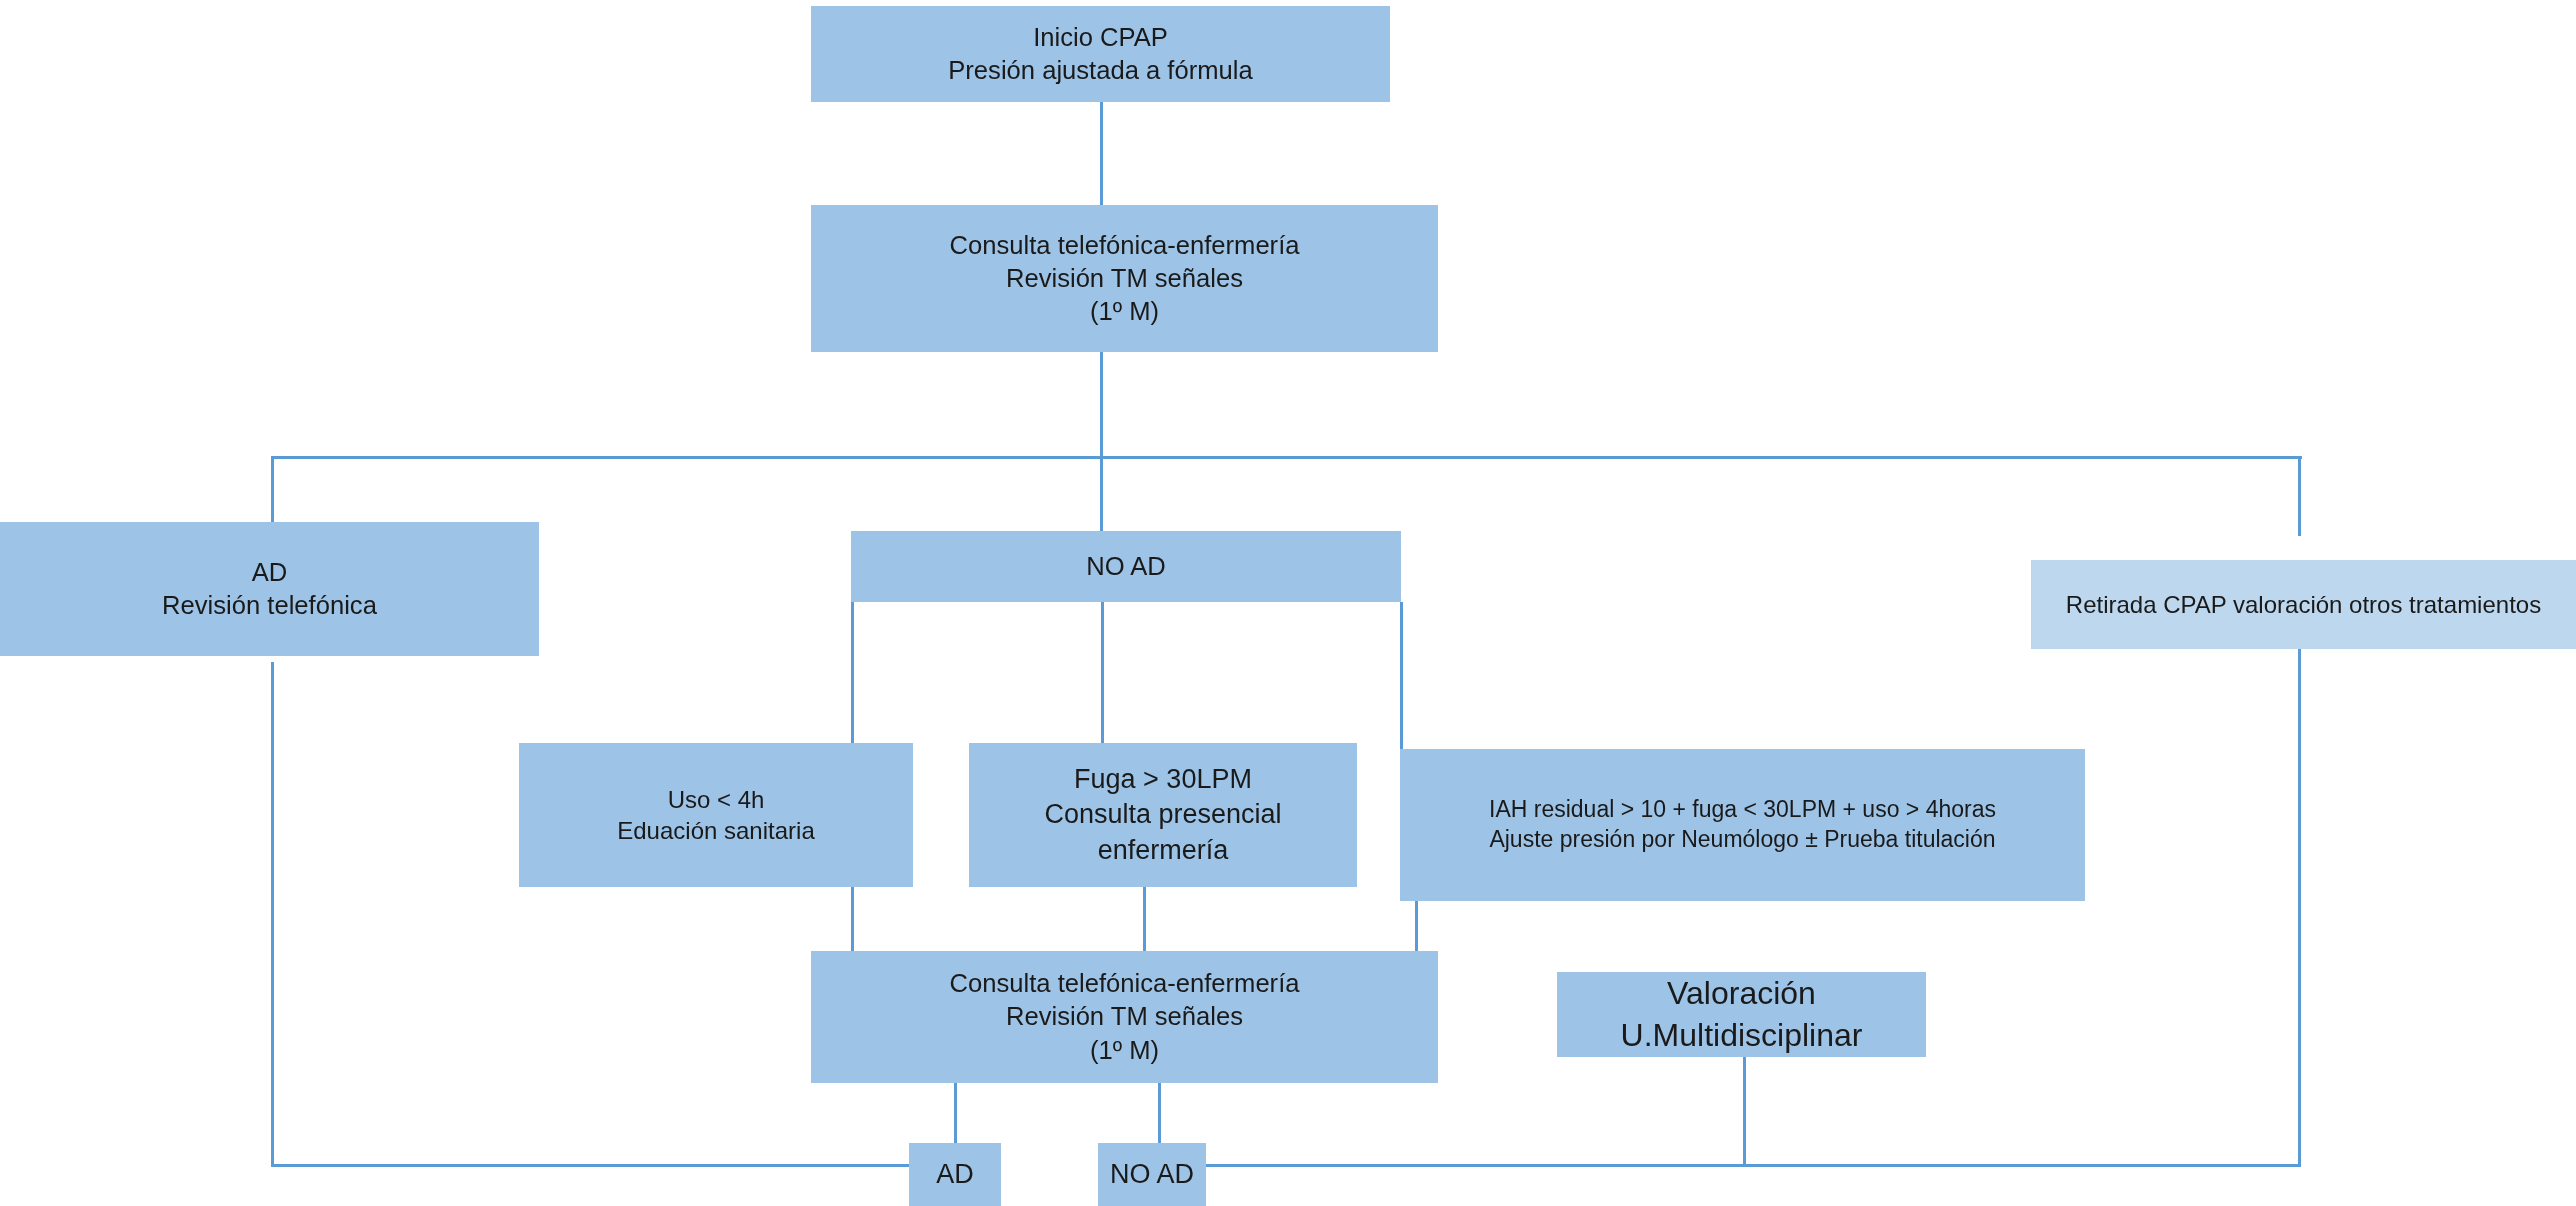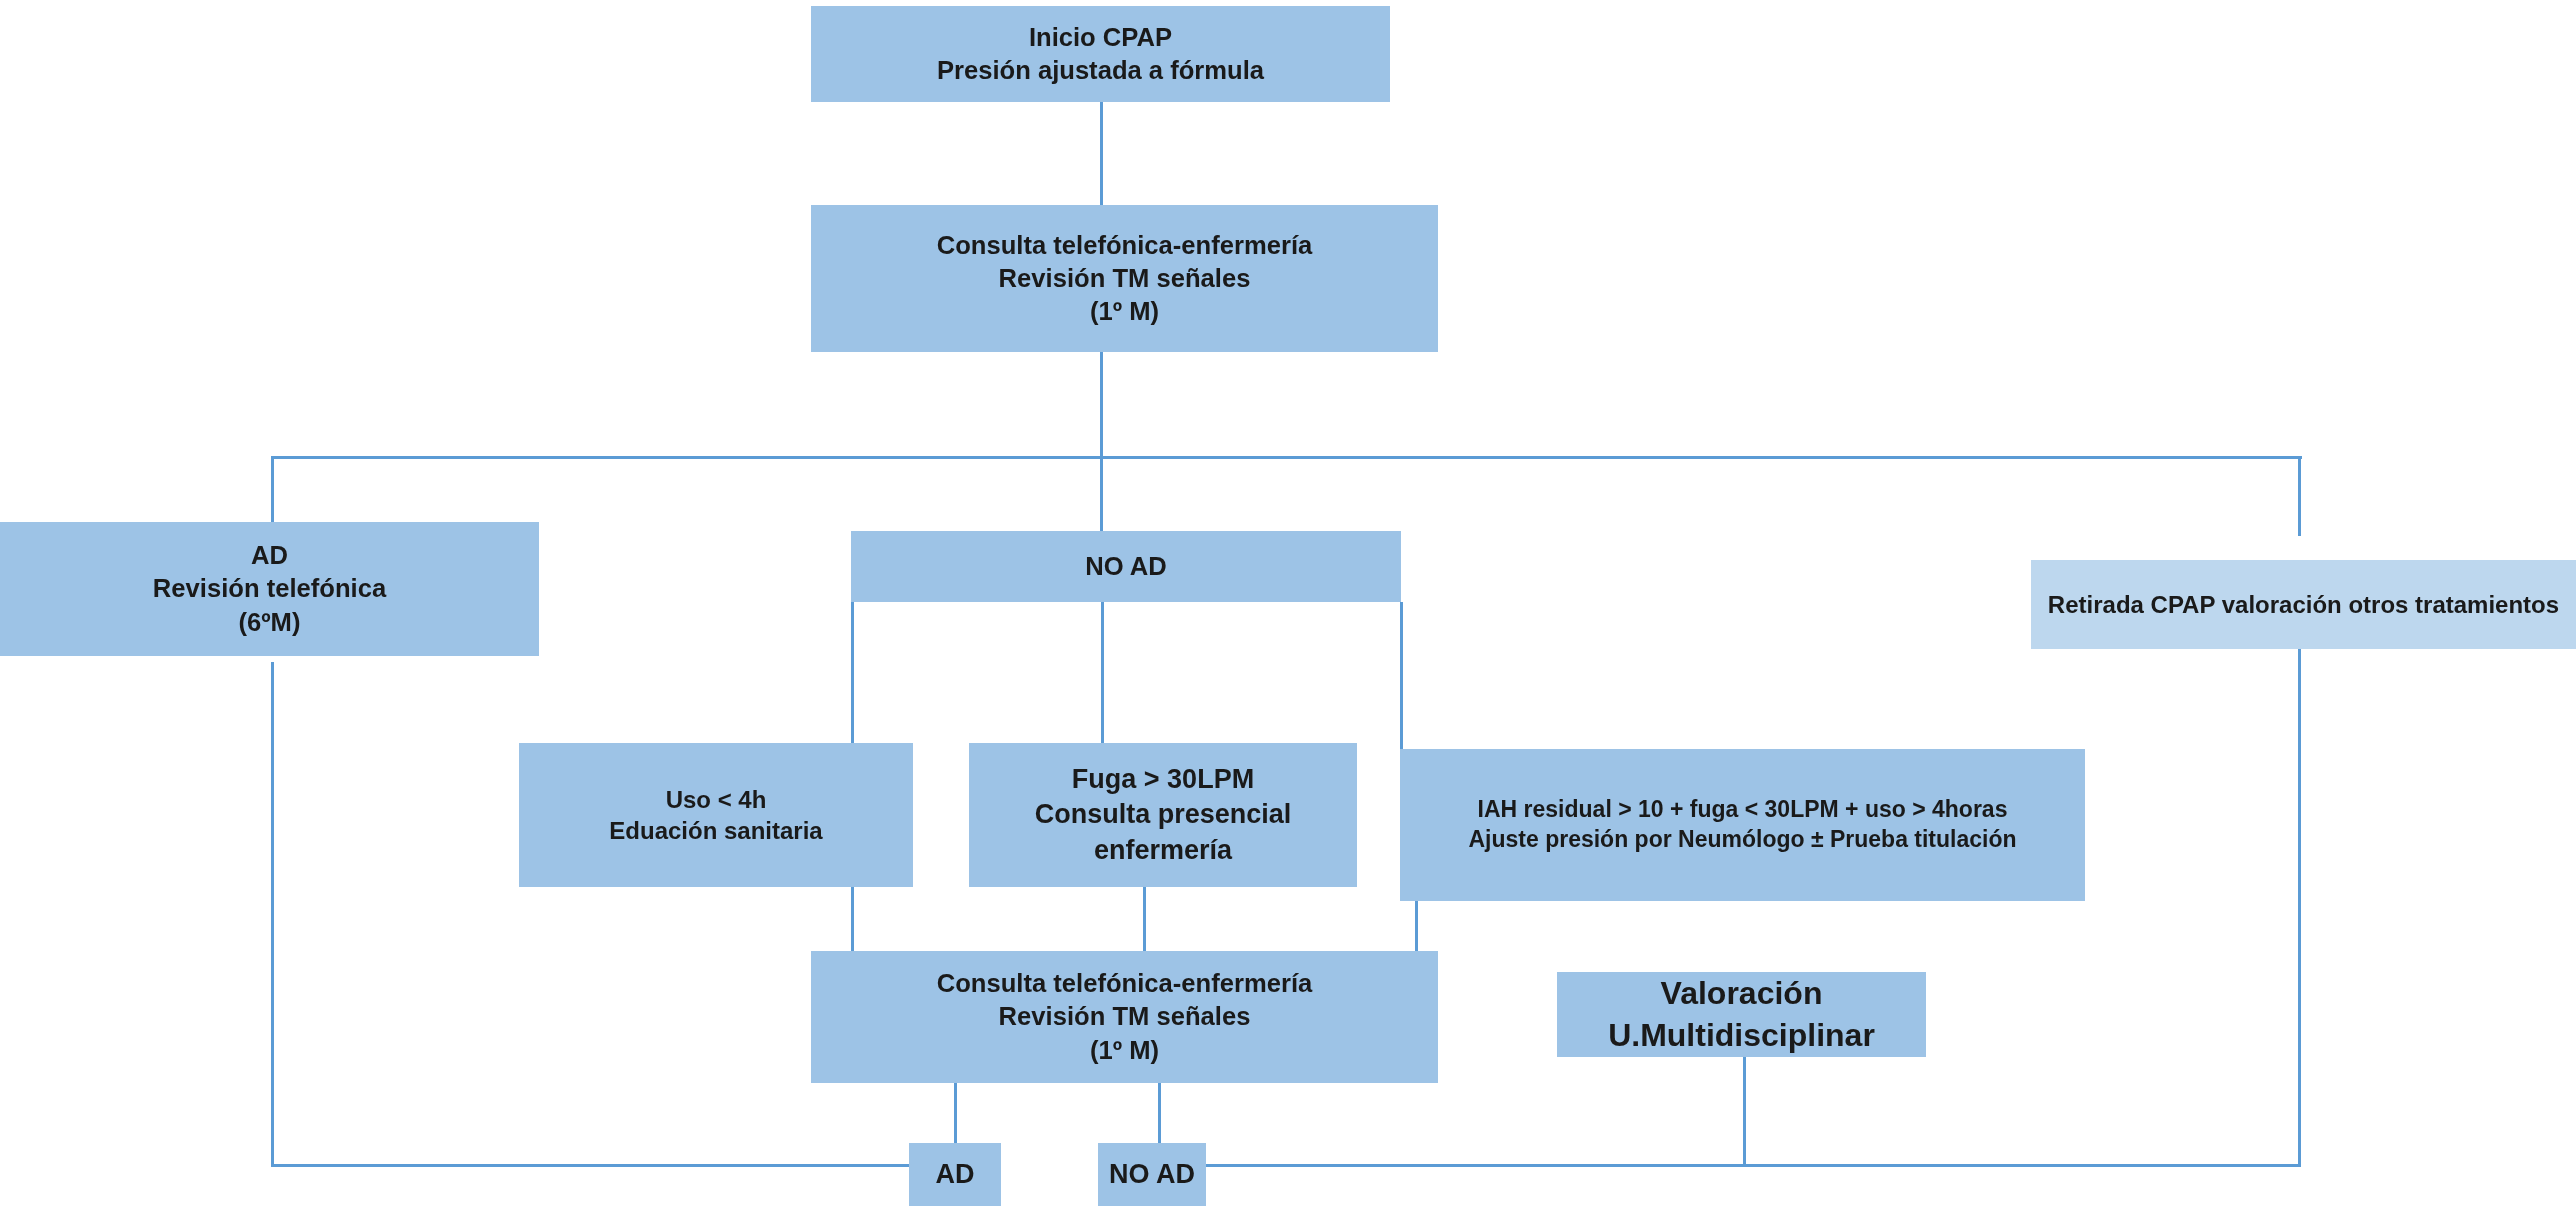--- a/index.html
+++ b/index.html
@@ -16,21 +16,21 @@
     overflow: hidden;
   }
   .node {
     position: absolute;
     box-sizing: border-box;
     display: flex;
     align-items: center;
     justify-content: center;
     text-align: center;
     color: #1a1a1a;
-    font-weight: bold;
+    font-weight: normal;
     line-height: 1.30;
     padding: 3px 9px;
     z-index: 3;
   }
   .node .txt { width: 100%; }
   .node .txt span { display: block; }
   .fill-main { background: #9DC3E6; }
   .fill-light { background: #BDD7EE; }
   .conn {
     position: absolute;
@@ -93,21 +93,20 @@
       <span>Consulta telefónica-enfermería</span>
       <span>Revisión TM señales</span>
       <span>(1º M)</span>
     </div>
   </div>
 
   <div class="node fill-main" style="left:0px; top:522px; width:539px; height:134px; font-size:25.6px;">
     <div class="txt">
       <span>AD</span>
       <span>Revisión telefónica</span>
-      <span>(6ºM)</span>
     </div>
   </div>
 
   <div class="node fill-main" style="left:851px; top:531px; width:550px; height:71px; font-size:25.6px;">
     <div class="txt">
       <span>NO AD</span>
     </div>
   </div>
 
   <div class="node fill-light" style="left:2031px; top:560px; width:545px; height:89px; font-size:24px;">

